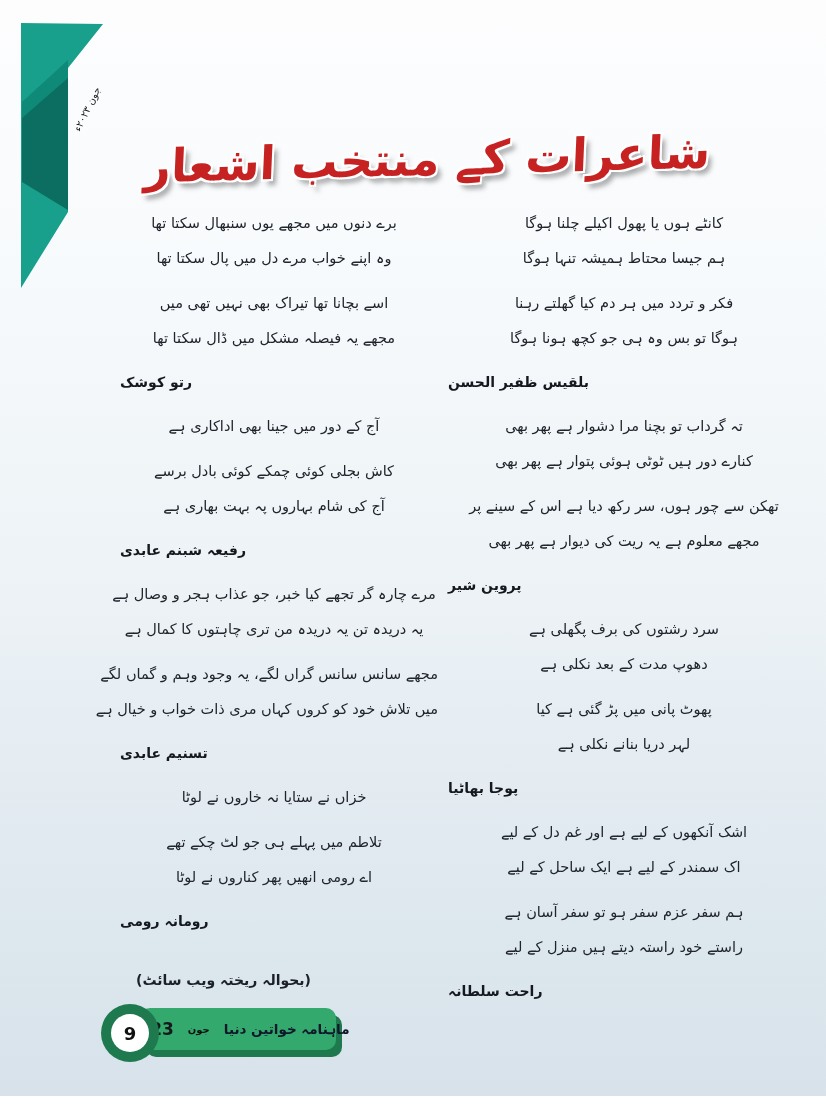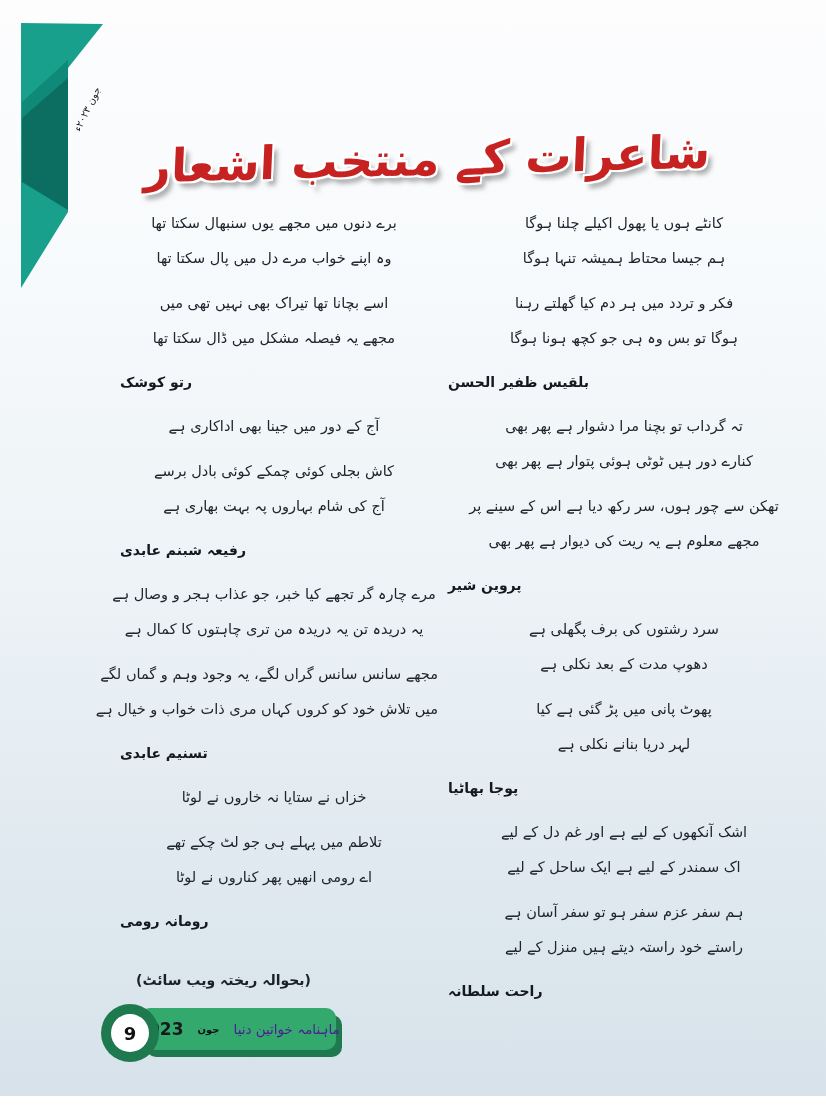--- a/index.html
+++ b/index.html
@@ -48,21 +48,21 @@
     font-size:14px;font-weight:bold;color:#1c2027;direction:rtl;
   }
   
   .footer-bar{
     position:absolute;left:140px;top:1008px;width:196px;height:42px;
     background:#33a96d;border-radius:10px;
     box-shadow:6px 7px 0 #1e7a4e;
     display:flex;align-items:center;justify-content:center;
     direction:rtl;gap:14px;
   }
-  .footer-magazine{font-size:13.5px;font-weight:normal;color:#4c1d95;white-space:nowrap;}
+  .footer-magazine{font-size:13.5px;font-weight:bold;color:#0f172a;white-space:nowrap;}
   .footer-month{font-size:10px;font-weight:bold;color:#101010;}
   .footer-year{font-size:17px;font-weight:bold;color:#15191c;direction:ltr;}
   .page-circle{
     position:absolute;left:101px;top:1004px;width:58px;height:58px;
     background:#1e7a4e;border-radius:50%;
     display:flex;align-items:center;justify-content:center;z-index:2;
   }
   .page-circle-inner{
     width:38px;height:38px;background:#ffffff;border-radius:50%;
     display:flex;align-items:center;justify-content:center;

